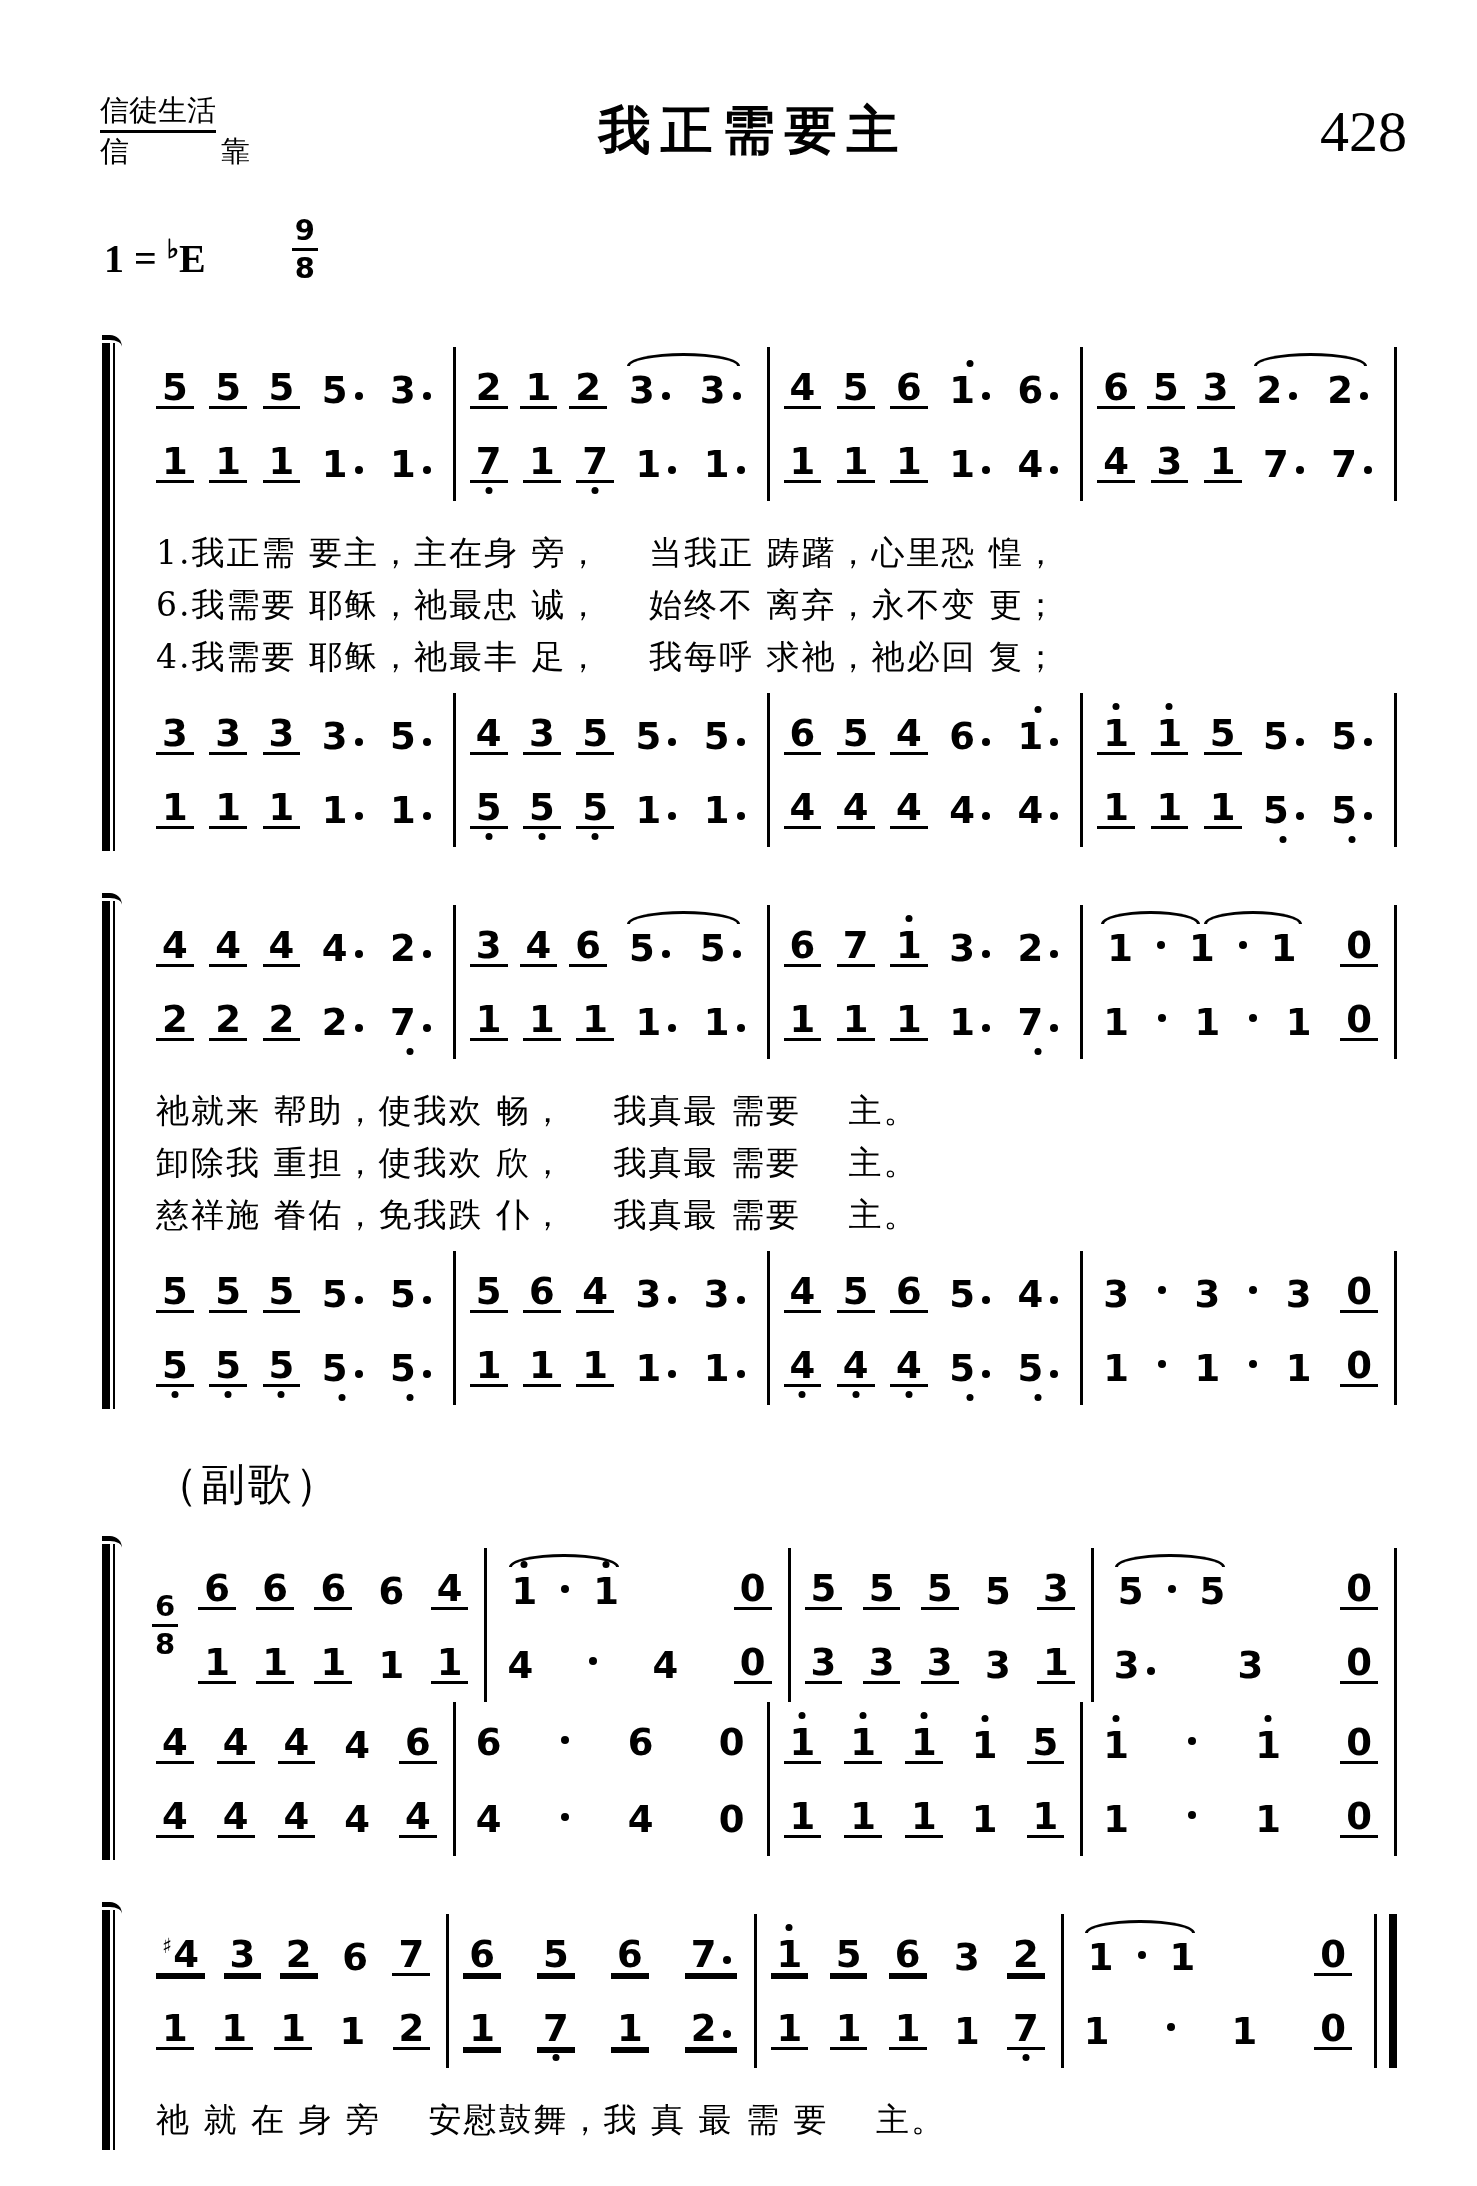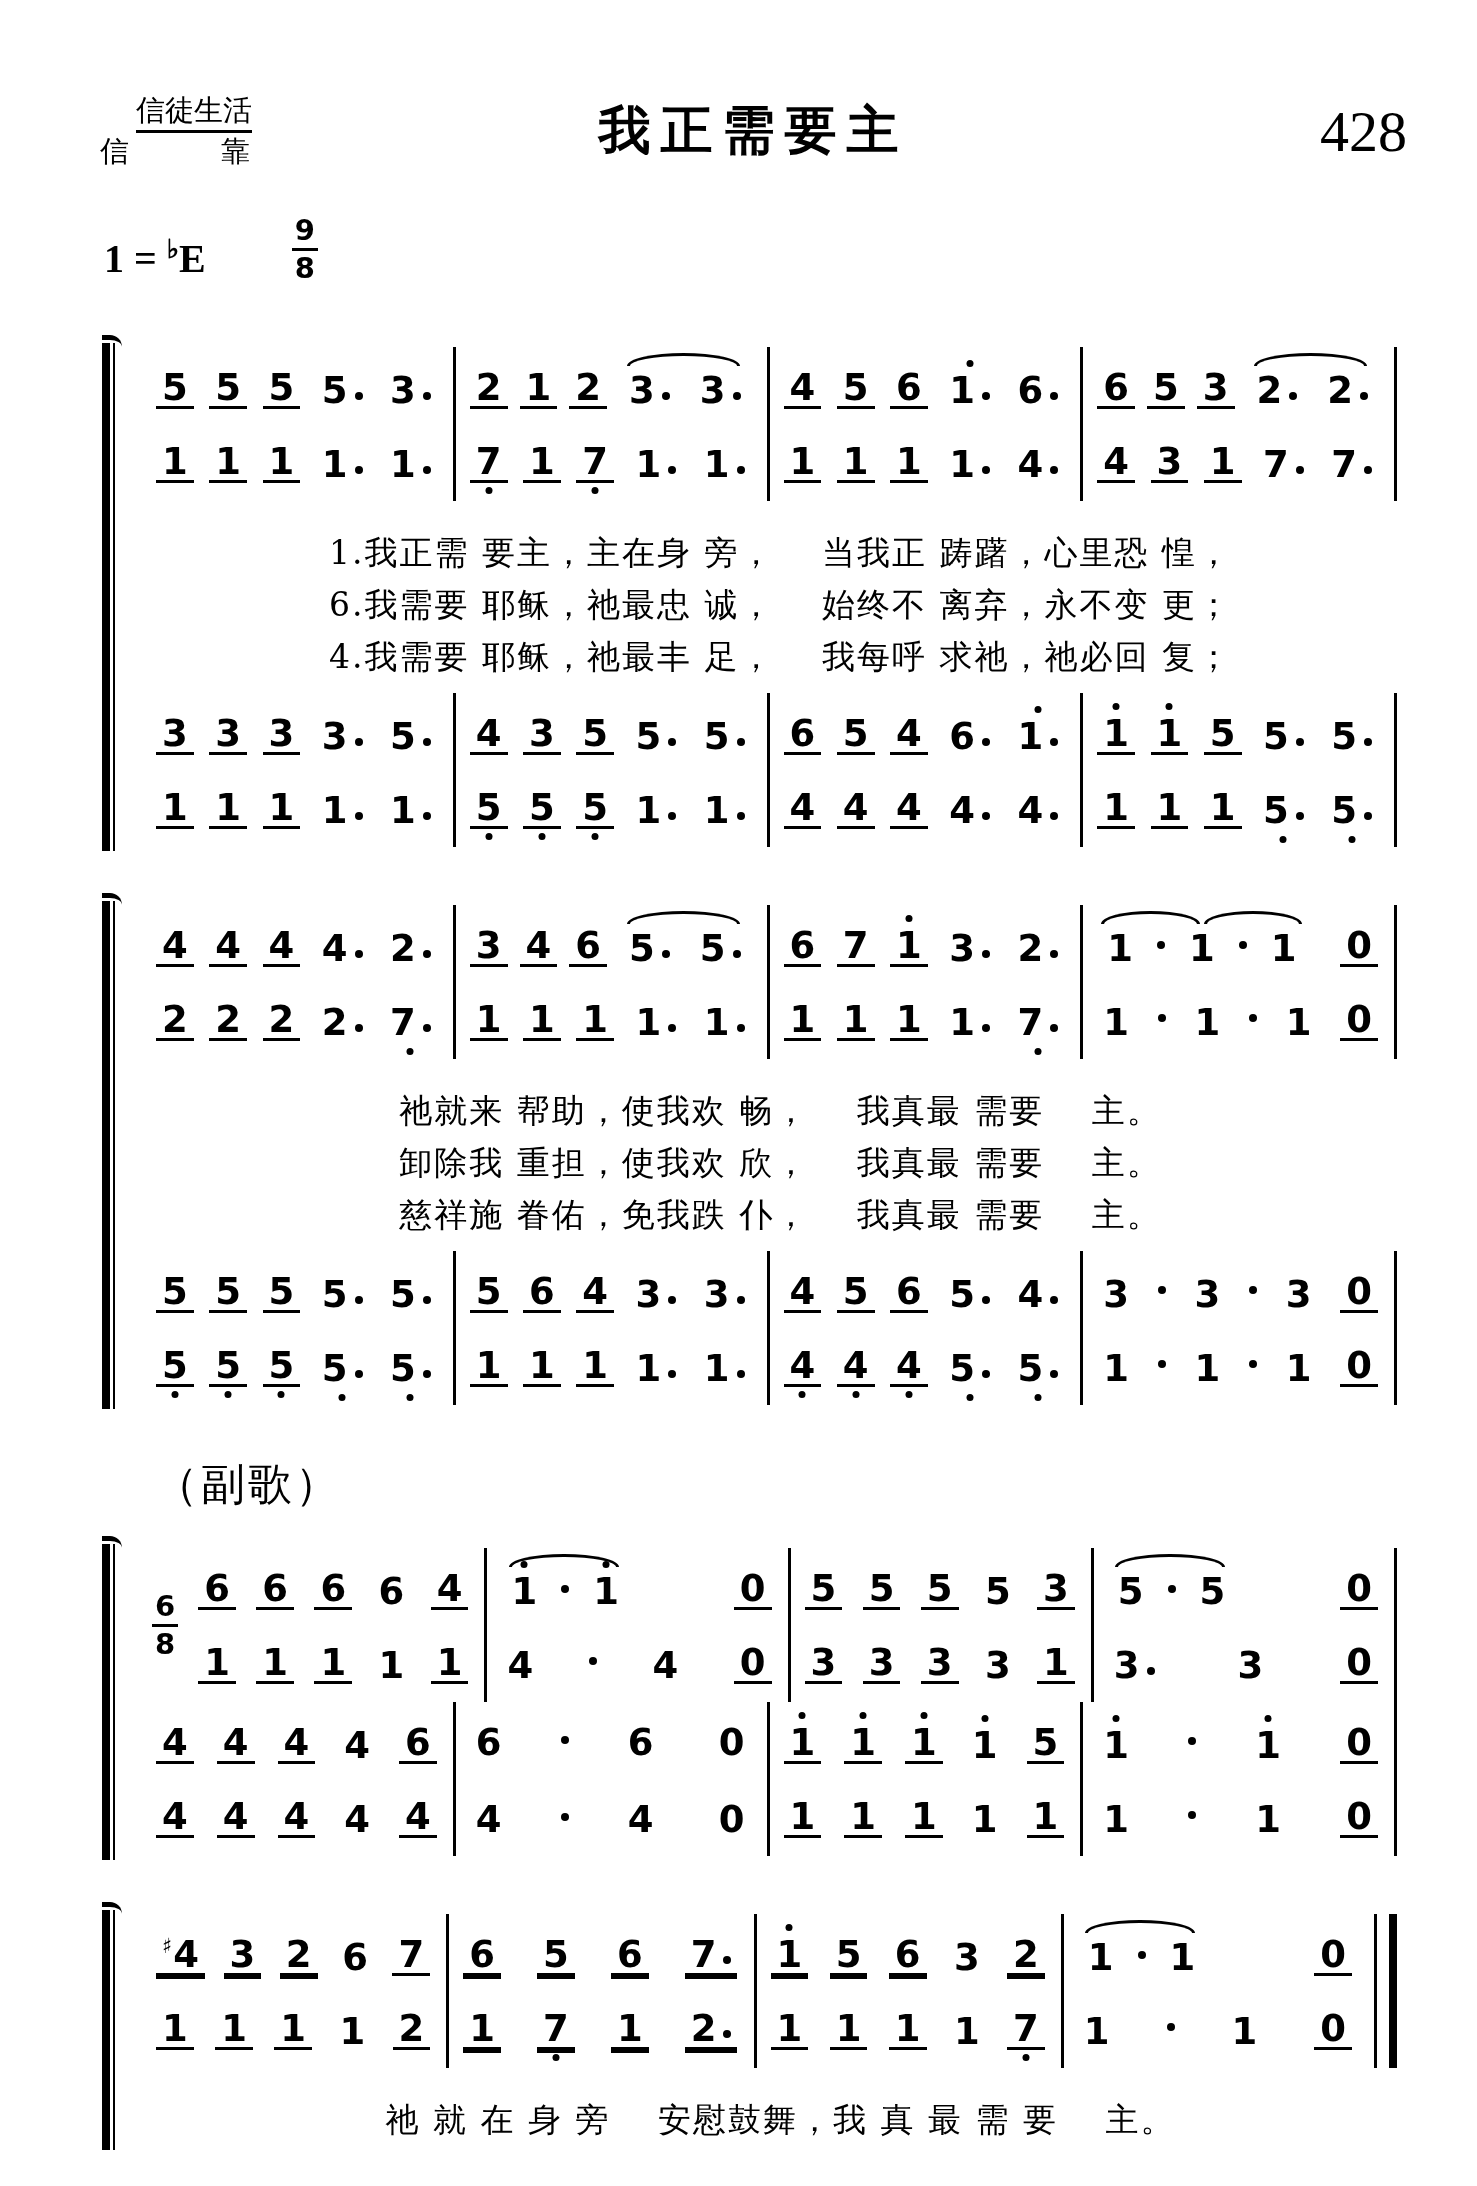--- a/index.html
+++ b/index.html
@@ -3,21 +3,21 @@
 <meta charset="utf-8">
 <style>
   html,body{margin:0;padding:0;background:#ffffff;}
   body{width:1477px;height:2186px;overflow:hidden;color:#000;
        font-family:"DejaVu Sans",sans-serif;}
   .page{padding:92px 70px 0 100px;}
 
   
   .hdr{display:flex;align-items:flex-start;margin-bottom:46px;}
   .cat{width:190px;font-family:"DejaVu Serif",serif;font-size:29px;line-height:1.25;}
-  .cat .top{display:inline-block;border-bottom:3px solid #000;padding-bottom:2px;margin-left:36px;}
+  .cat .top{display:inline-block;border-bottom:3px solid #000;padding-bottom:2px;}
   .cat .bot{display:flex;justify-content:space-between;width:150px;}
   .title{flex:1;text-align:center;font-size:52px;font-weight:900;letter-spacing:10px;margin-top:4px;}
   .hymn-no{width:190px;text-align:right;font-family:"Liberation Serif",serif;font-size:58px;margin-top:6px;}
 
   
   .keyrow{display:flex;align-items:flex-end;gap:86px;margin:0 0 64px 4px;
           font-family:"Liberation Serif",serif;font-weight:700;font-size:40px;}
   .key .flat{font-size:26px;vertical-align:super;}
   .meter{display:inline-flex;flex-direction:column;align-items:center;
          font-family:"DejaVu Sans",sans-serif;font-weight:700;font-size:29px;line-height:1;}
@@ -59,21 +59,21 @@
   .tg2::before{left:2%;width:47%;}
   .tg2::after{content:"";position:absolute;top:-19px;left:51%;width:47%;height:13px;
       border:3px solid #000;border-bottom:none;border-radius:50% 50% 0 0/100% 100% 0 0;box-sizing:border-box;}
 
   .fbar{width:12px;align-self:stretch;border-left:3px solid #000;border-right:8px solid #000;
         margin-left:6px;}
   .final .m:last-of-type{border-right:none;}
 
   .pmeter{display:flex;flex-direction:column;justify-content:center;margin-right:6px;}
 
-  .lyrics{margin:26px 0 10px 12px;text-align:center;}
+  .lyrics{margin:26px 0 10px 4px;}
   .lyric{font-family:"DejaVu Serif",serif;font-size:33px;line-height:1.58;white-space:pre;
          letter-spacing:2px;}
 
   .chorus-label{font-family:"DejaVu Serif",serif;font-size:44px;margin:-8px 0 34px 54px;letter-spacing:3px;}
 </style>
 </head>
 <body>
 
 <div class="page">
 

